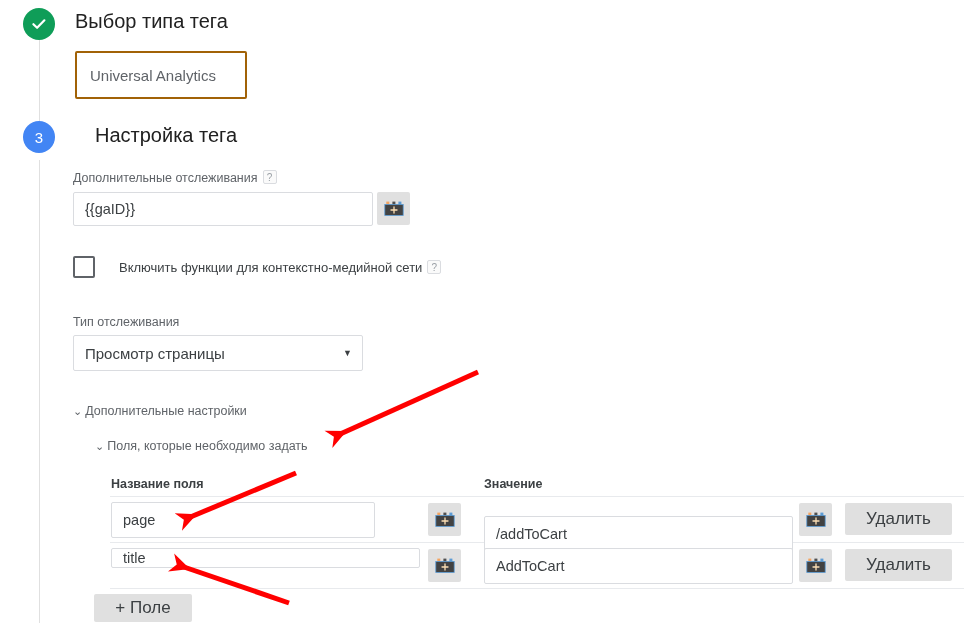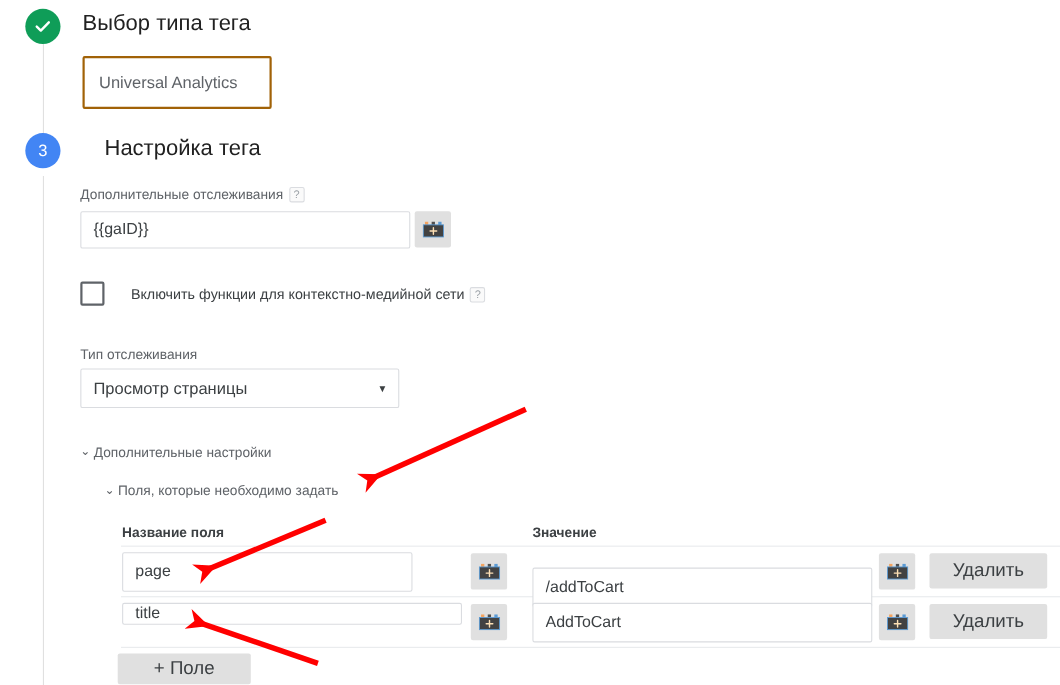--- a/index.html
+++ b/index.html
@@ -356,21 +356,21 @@
       <rect x="8.4" y="0.6" width="3" height="3" fill="#4f4f4f"></rect>
       <rect x="14.4" y="0.6" width="3" height="3" fill="#5b9bd5"></rect>
       <rect x="0.8" y="3.4" width="18.4" height="11" fill="#424242"></rect>
       <rect x="0.8" y="3.4" width="18.4" height="11" fill="none" stroke="#5b9bd5" stroke-width="0.8"></rect>
       <path d="M10 6 V12 M7 9 H13" stroke="#fde0b5" stroke-width="1.3" stroke-linecap="round"></path>
     </svg>
   </span>
 </button>
 <button class="gray-btn" style="left:845px; top:549px; width:107px; height:32px;">Удалить</button>
 
-<button class="gray-btn" style="left:107px; top:594px; width:121px; height:28px;">+ Поле</button>
+<button class="gray-btn" style="left:94px; top:594px; width:98px; height:28px;">+ Поле</button>
 
 <svg class="annot" viewBox="0 0 964 623">
   <defs>
     <marker id="ah" markerWidth="4.2" markerHeight="4.2" refX="2.1" refY="2.1" orient="auto">
       <path d="M4.2,0.2 L0.2,2.1 L4.2,4.0 L3.0,2.1 Z" fill="#ff0000"></path>
     </marker>
   </defs>
   <line x1="478" y1="372" x2="338" y2="435" stroke="#ff0000" stroke-width="5" marker-end="url(#ah)"></line>
   <line x1="296" y1="473" x2="188" y2="518" stroke="#ff0000" stroke-width="5" marker-end="url(#ah)"></line>
   <line x1="289" y1="603" x2="181" y2="566" stroke="#ff0000" stroke-width="5" marker-end="url(#ah)"></line>

